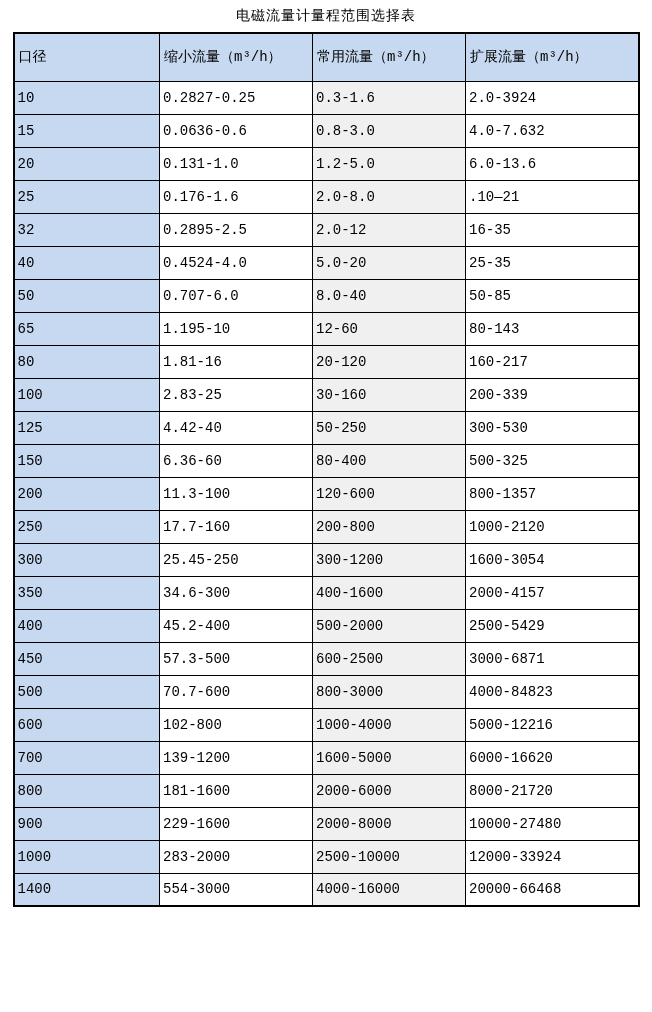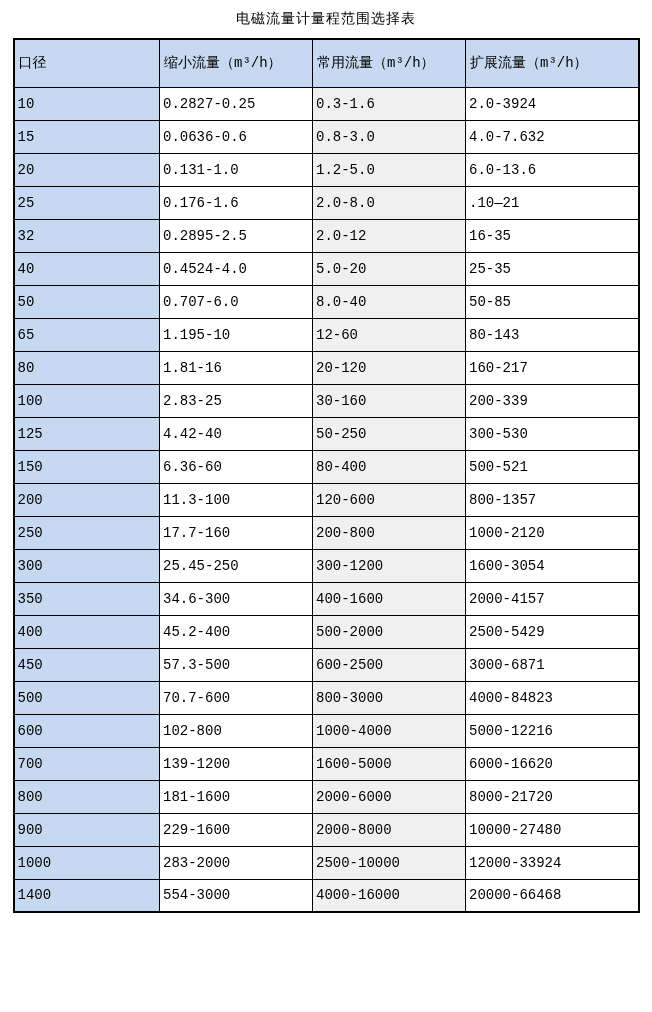--- a/index.html
+++ b/index.html
@@ -9,21 +9,21 @@
     --text:#000000;
   }
   html,body{margin:0;padding:0;}
   body{
     width:652px;height:1012px;
     background:#ffffff;color:var(--text);
     font-family:"Liberation Mono","DejaVu Sans",sans-serif;
     overflow:hidden;
   }
   .page-title{
-    height:38px;
+    height:32px;
     display:flex;align-items:center;justify-content:center;
     font-size:14px;
     font-family:Liberation Mono, monospace;
     letter-spacing:1px;
   }
   table.flow-table{
     border-collapse:collapse;
     table-layout:fixed;
     width:620px;
     margin:0 auto;
@@ -142,21 +142,21 @@
         <tr>
           <td class="c0 w0">125</td>
           <td class="c1 w1">4.42-40</td>
           <td class="c2 w2">50-250</td>
           <td class="c3 w3">300-530</td>
         </tr>
         <tr>
           <td class="c0 w0">150</td>
           <td class="c1 w1">6.36-60</td>
           <td class="c2 w2">80-400</td>
-          <td class="c3 w3">500-521</td>
+          <td class="c3 w3">500-325</td>
         </tr>
         <tr>
           <td class="c0 w0">200</td>
           <td class="c1 w1">11.3-100</td>
           <td class="c2 w2">120-600</td>
           <td class="c3 w3">800-1357</td>
         </tr>
         <tr>
           <td class="c0 w0">250</td>
           <td class="c1 w1">17.7-160</td>

